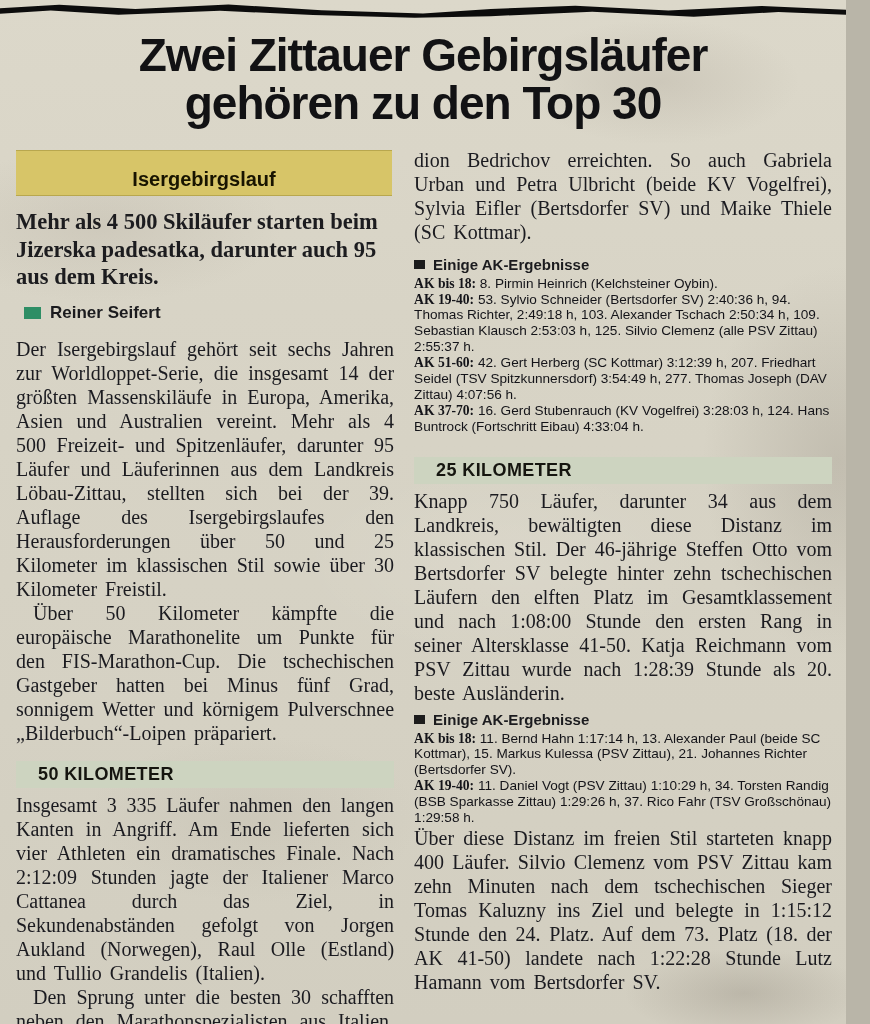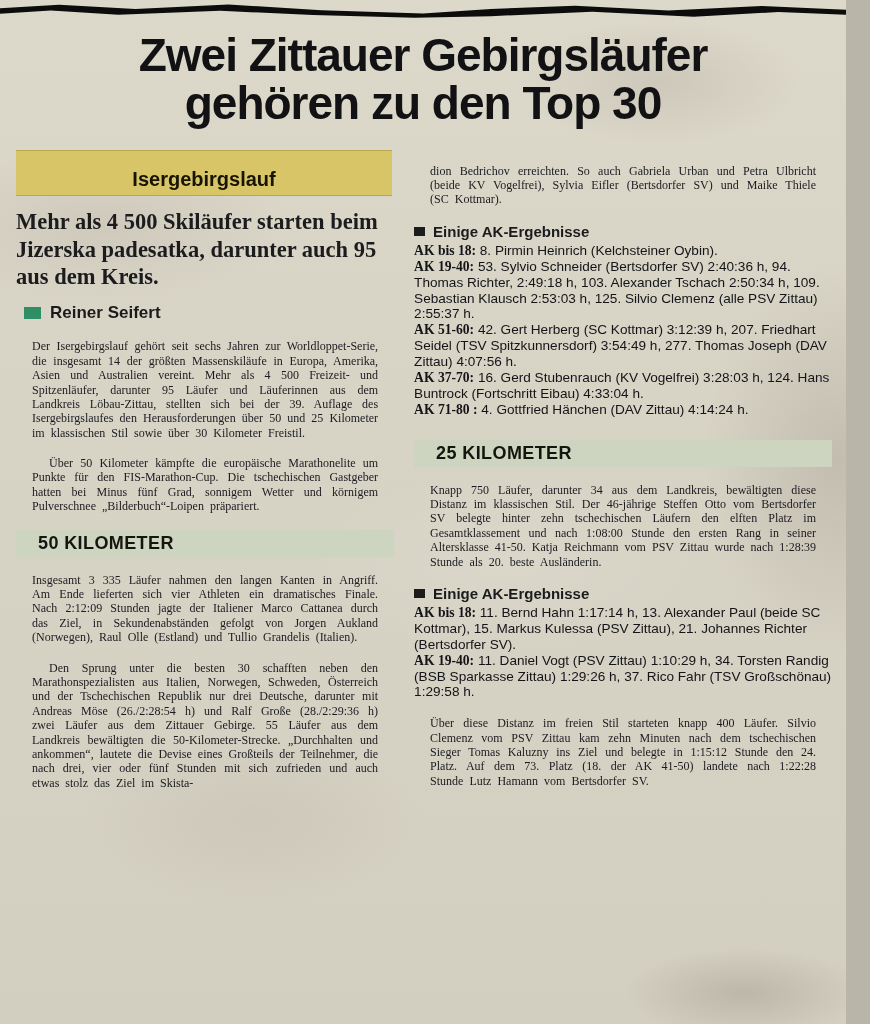--- a/index.html
+++ b/index.html
@@ -68,25 +68,25 @@
     display:flex;align-items:center;gap:9px;
     font-family:"Liberation Sans", sans-serif;
     font-weight:bold;font-size:17px;
     margin:0 0 14px;
     padding-left:8px;
   }
   .sq{display:inline-block;flex:0 0 auto;}
   .sq-green{width:17px;height:12px;background:#2e8e65;}
   .sq-dark{width:11px;height:9px;background:#1c1c1c;}
   .body{
-    font-size:12px;
+    font-size:20px;
     line-height:1.2;
     text-align:justify;
     word-spacing:3px;
-    margin:16px;
+    margin:0;
     color:#1b1b20;
   }
   .indent{text-indent:17px;}
   .section{
     font-family:"Liberation Sans", sans-serif;
     font-weight:bold;
     font-size:18px;
     letter-spacing:0.4px;
     color:#15150f;
     background:#cdd4c0;
@@ -151,21 +151,20 @@
 
       <div class="results">
         <div class="results-header">
           <span class="sq sq-dark"></span>
           <span>Einige AK-Ergebnisse</span>
         </div>
         <p class="rline"><b>AK bis 18:</b><span> 8. Pirmin Heinrich (Kelchsteiner Oybin).</span></p>
         <p class="rline"><b>AK 19-40:</b><span> 53. Sylvio Schneider (Bertsdorfer SV) 2:40:36 h, 94. Thomas Richter, 2:49:18 h, 103. Alexander Tschach 2:50:34 h, 109. Sebastian Klausch 2:53:03 h, 125. Silvio Clemenz (alle PSV Zittau) 2:55:37 h.</span></p>
         <p class="rline"><b>AK 51-60:</b><span> 42. Gert Herberg (SC Kottmar) 3:12:39 h, 207. Friedhart Seidel (TSV Spitzkunnersdorf) 3:54:49 h, 277. Thomas Joseph (DAV Zittau) 4:07:56 h.</span></p>
         <p class="rline"><b>AK 37-70:</b><span> 16. Gerd Stubenrauch (KV Vogelfrei) 3:28:03 h, 124. Hans Buntrock (Fortschritt Eibau) 4:33:04 h.</span></p>
-        <p class="rline"><b>AK 71-80 :</b><span> 4. Gottfried Hänchen (DAV Zittau) 4:14:24 h.</span></p>
       </div>
 
       <h2 class="section sec-25">25 KILOMETER</h2>
 
       <p class="body">Knapp 750 Läufer, darunter 34 aus dem Landkreis, bewältigten diese Distanz im klassischen Stil. Der 46-jährige Steffen Otto vom Bertsdorfer SV belegte hinter zehn tschechischen Läufern den elften Platz im Gesamtklassement und nach 1:08:00 Stunde den ersten Rang in seiner Altersklasse 41-50. Katja Reichmann vom PSV Zittau wurde nach 1:28:39 Stunde als 20. beste Ausländerin.</p>
 
       <div class="results mt6">
         <div class="results-header">
           <span class="sq sq-dark"></span>
           <span>Einige AK-Ergebnisse</span>

